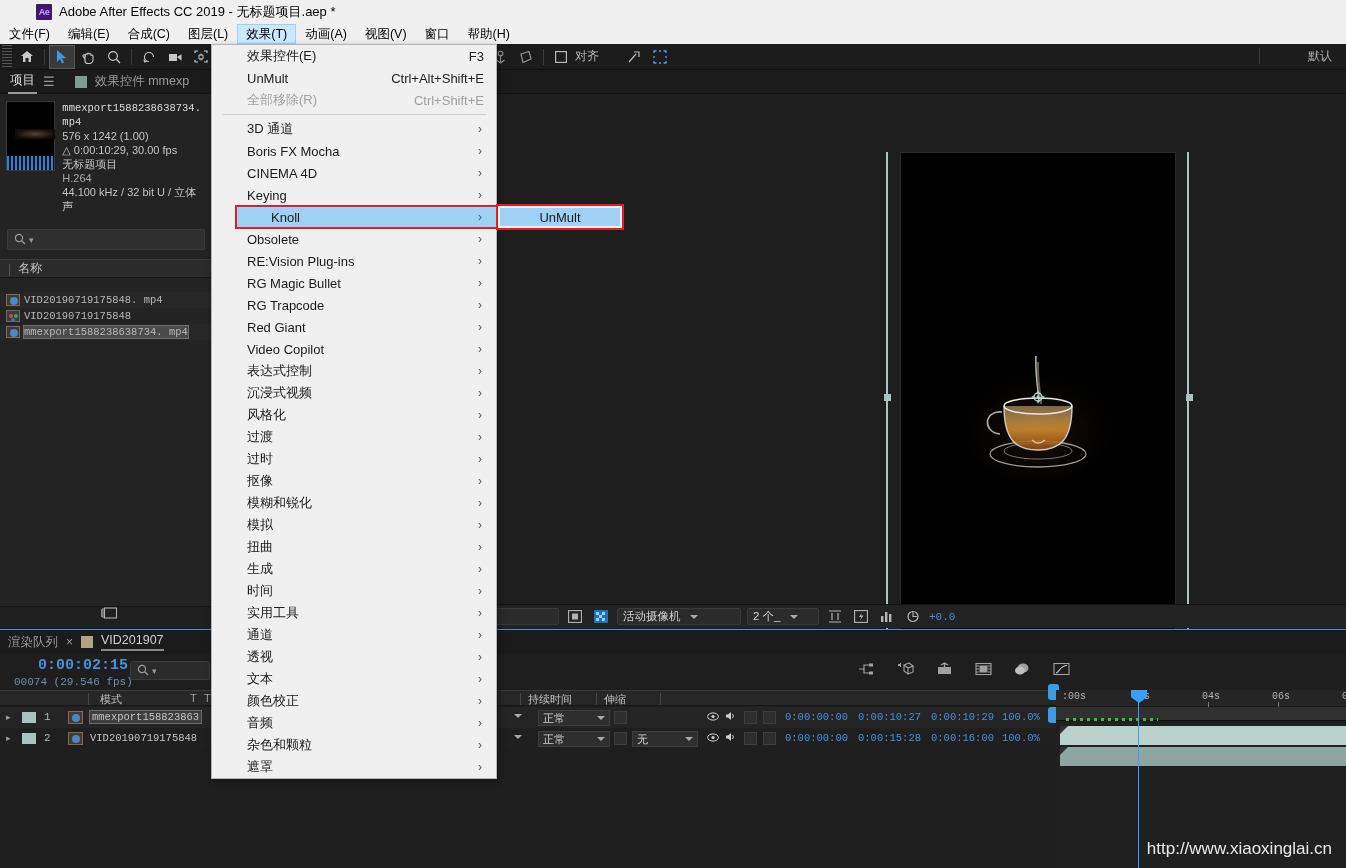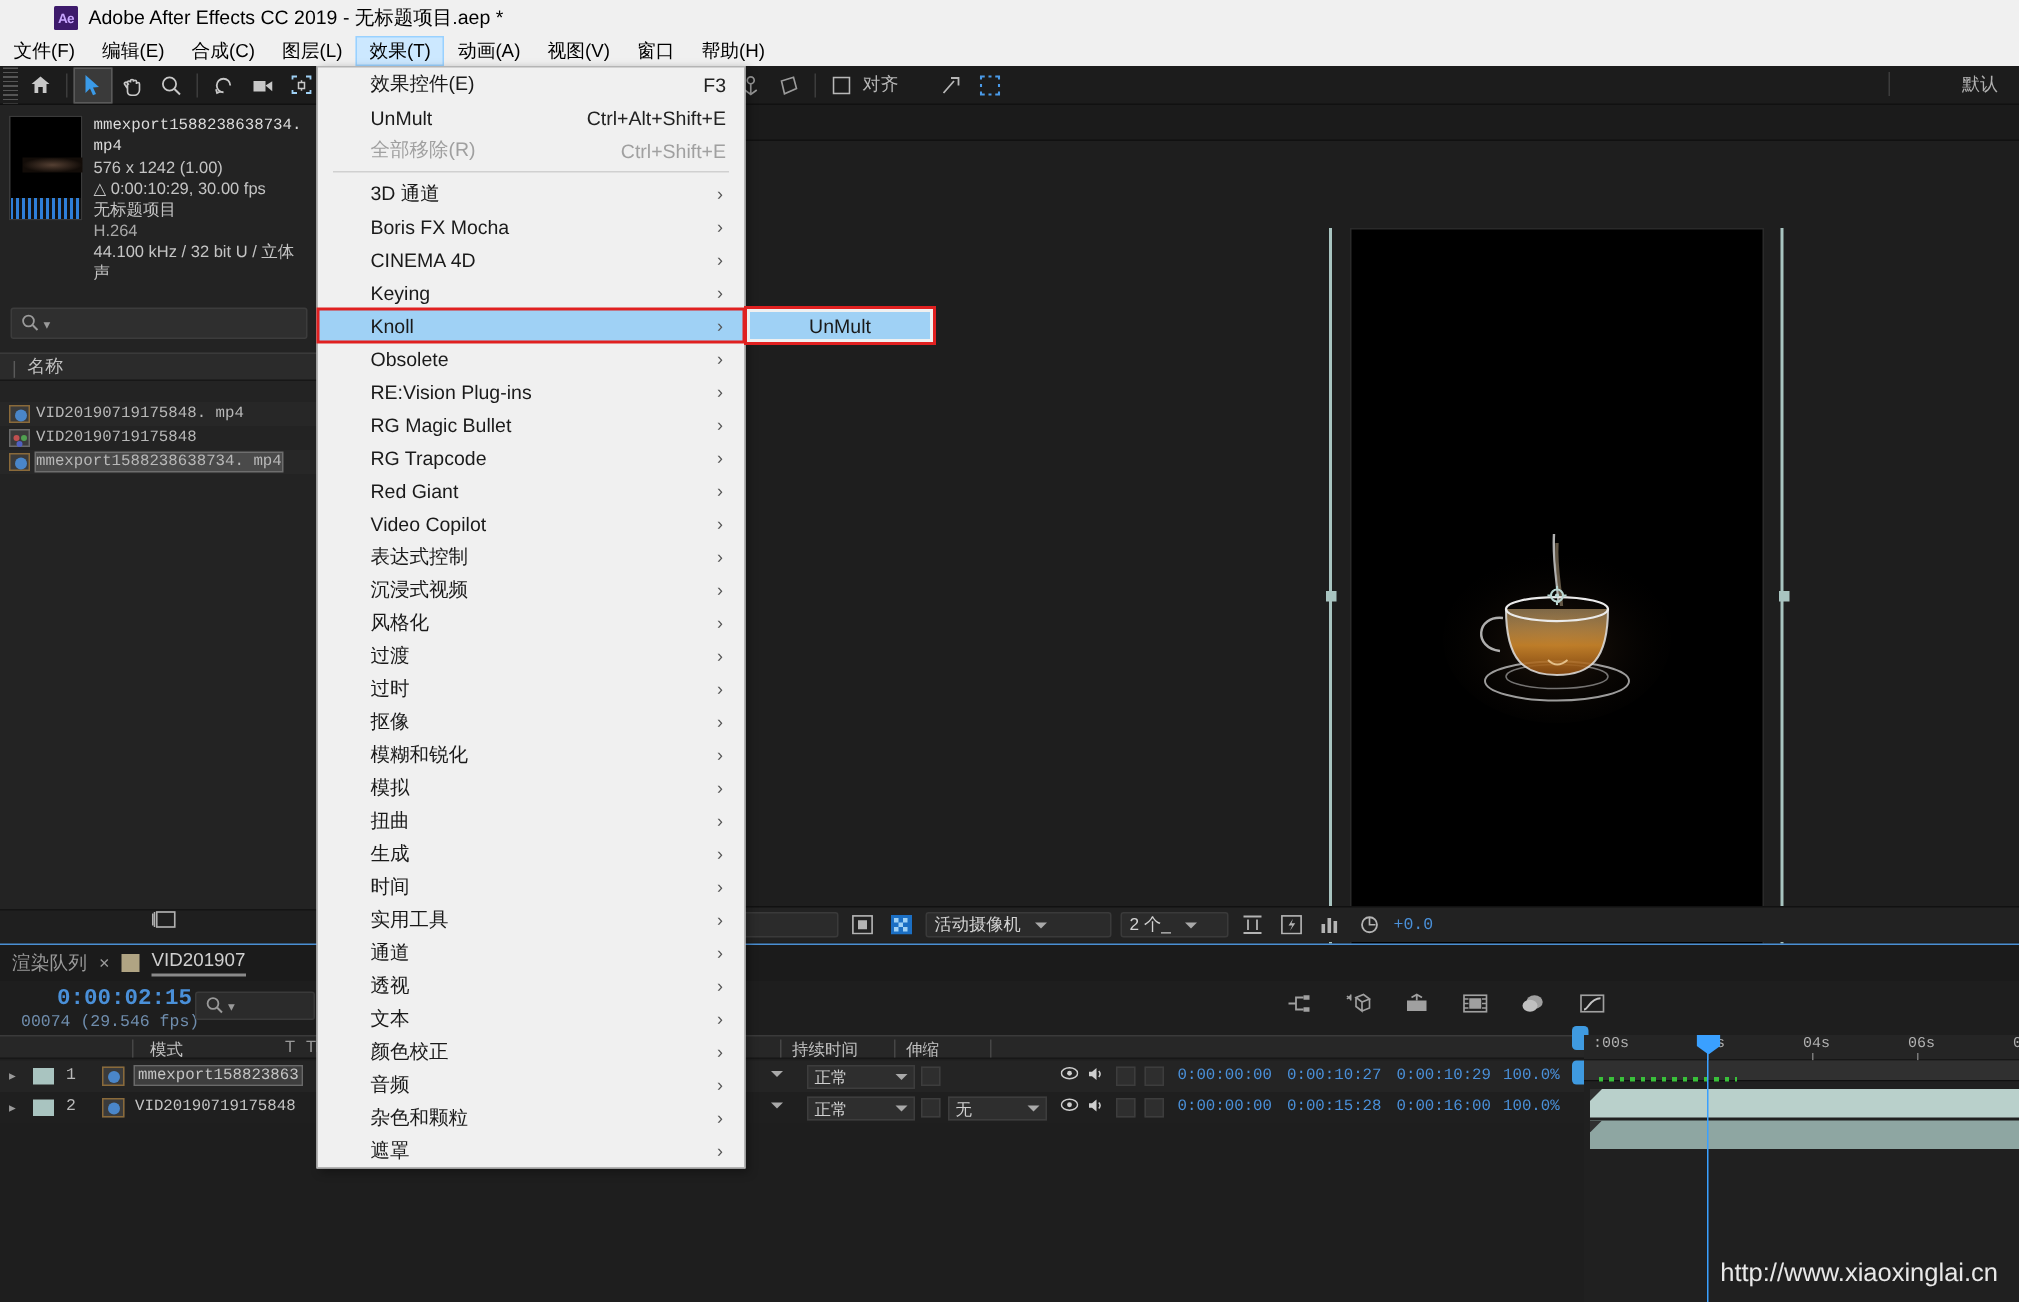--- a/index.html
+++ b/index.html
@@ -277,20 +277,26 @@
     <svg width="14" height="14" viewBox="0 0 14 14">
         <path d="M1 3 V1 H3.5 M10.5 1 H13 V3 M13 11 V13 H10.5 M3.5 13 H1 V11" fill="none" stroke="#4a9ae8" stroke-width="1.4"></path>
         <path d="M6 1 h2 M6 13 h2 M1 6 v2 M13 6 v2" stroke="#4a9ae8" stroke-width="1.4"></path>
       </svg>
   </div>
 </div>
 <div id="ws-sep"></div>
 <div id="workspace-label">默认</div>
 
 <div id="project-panel" class="abs">
+  <div id="proj-tabs">
+    <div class="tab active">项目</div>
+    <div class="hamburger">☰</div>
+    <div style="width:12px;height:12px;background:#7e9a94;margin-left:14px;"></div>
+    <div class="tab">效果控件 mmexp</div>
+  </div>
   <div id="proj-preview">
     <div id="thumb">
       <div class="inner"></div>
         <div class="wave"></div>
     </div>
     <div id="meta">
       <div class="mono">mmexport1588238638734. mp4</div>
       <div>576 x 1242 (1.00)</div>
       <div>△ 0:00:10:29, 30.00 fps</div>
       <div>无标题项目</div>
@@ -735,21 +741,21 @@
     <span class="arrow">›</span>
     </div>
   <div class="fx-item">
     <span>CINEMA 4D</span>
     <span class="arrow">›</span>
     </div>
   <div class="fx-item">
     <span>Keying</span>
     <span class="arrow">›</span>
     </div>
-  <div class="fx-item hl" style="position:relative;">
+  <div class="fx-item hl" style="position:relative;margin-left:24px;">
     <span>Knoll</span>
     <span class="arrow">›</span>
     <span id="knoll-outline"></span>
   </div>
   <div class="fx-item">
     <span>Obsolete</span>
     <span class="arrow">›</span>
     </div>
   <div class="fx-item">
     <span>RE:Vision Plug-ins</span>

